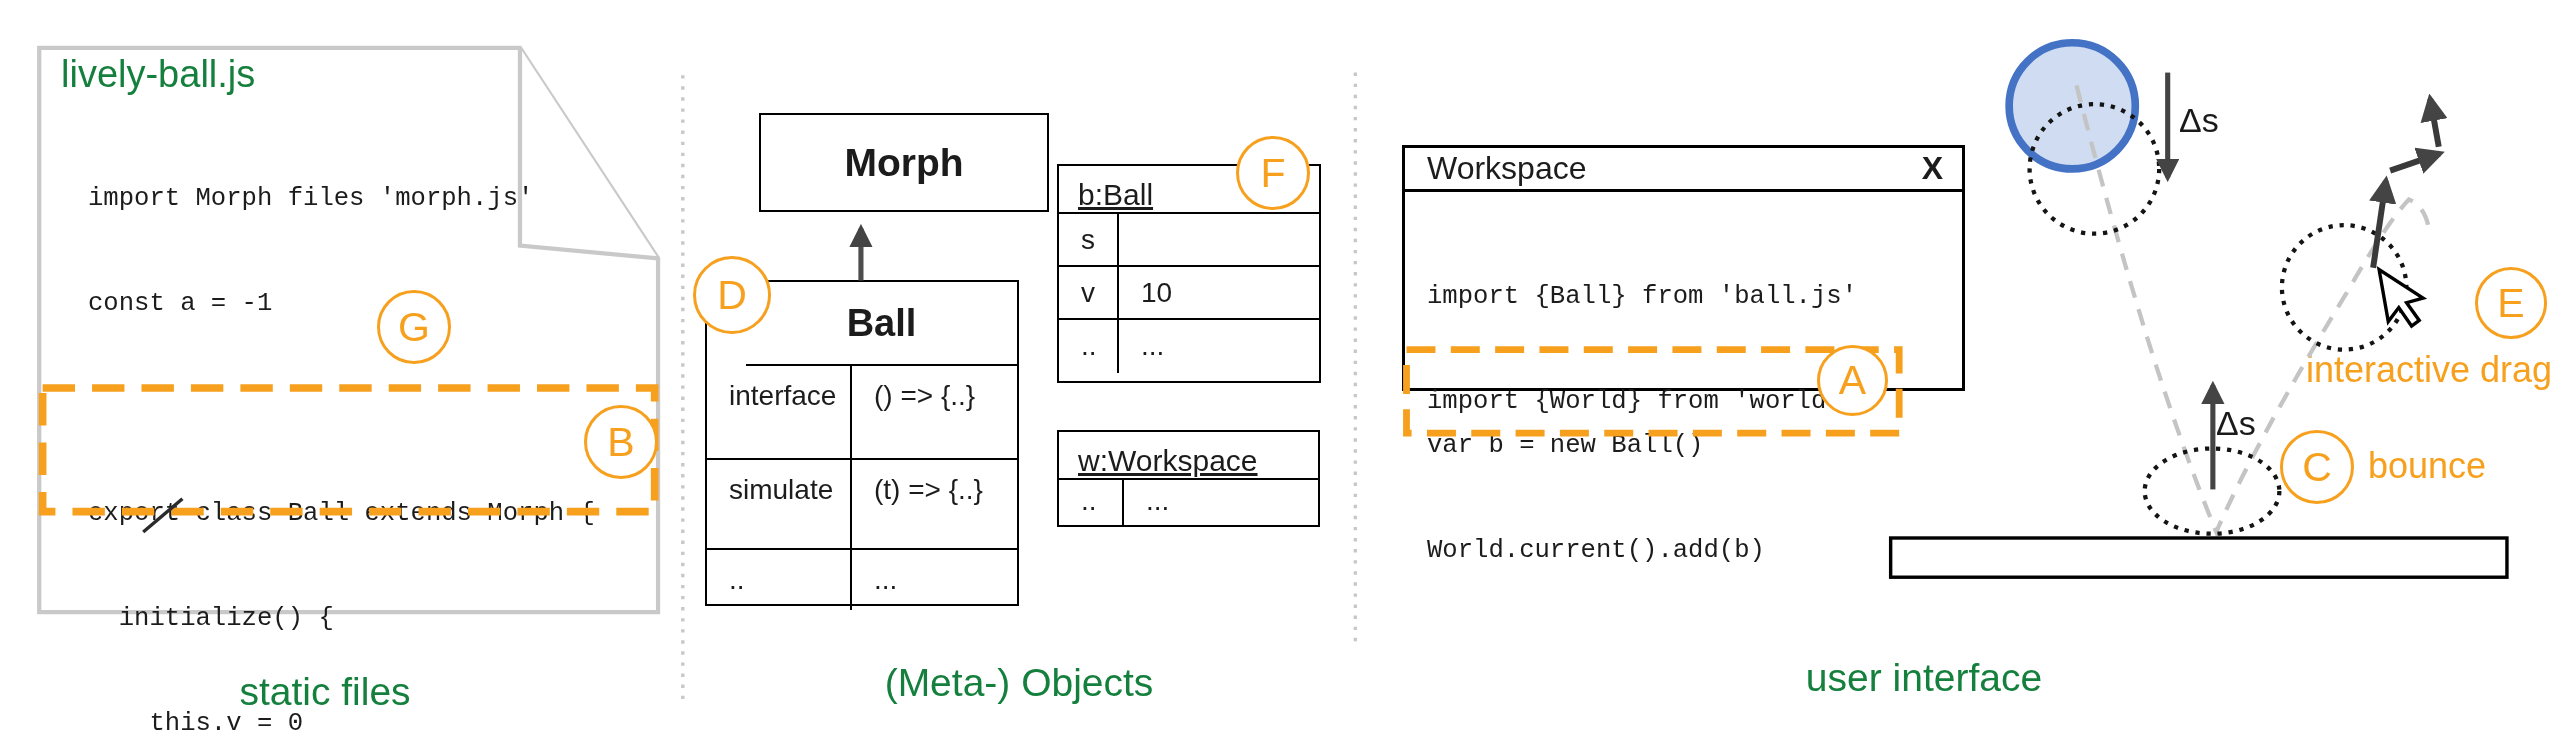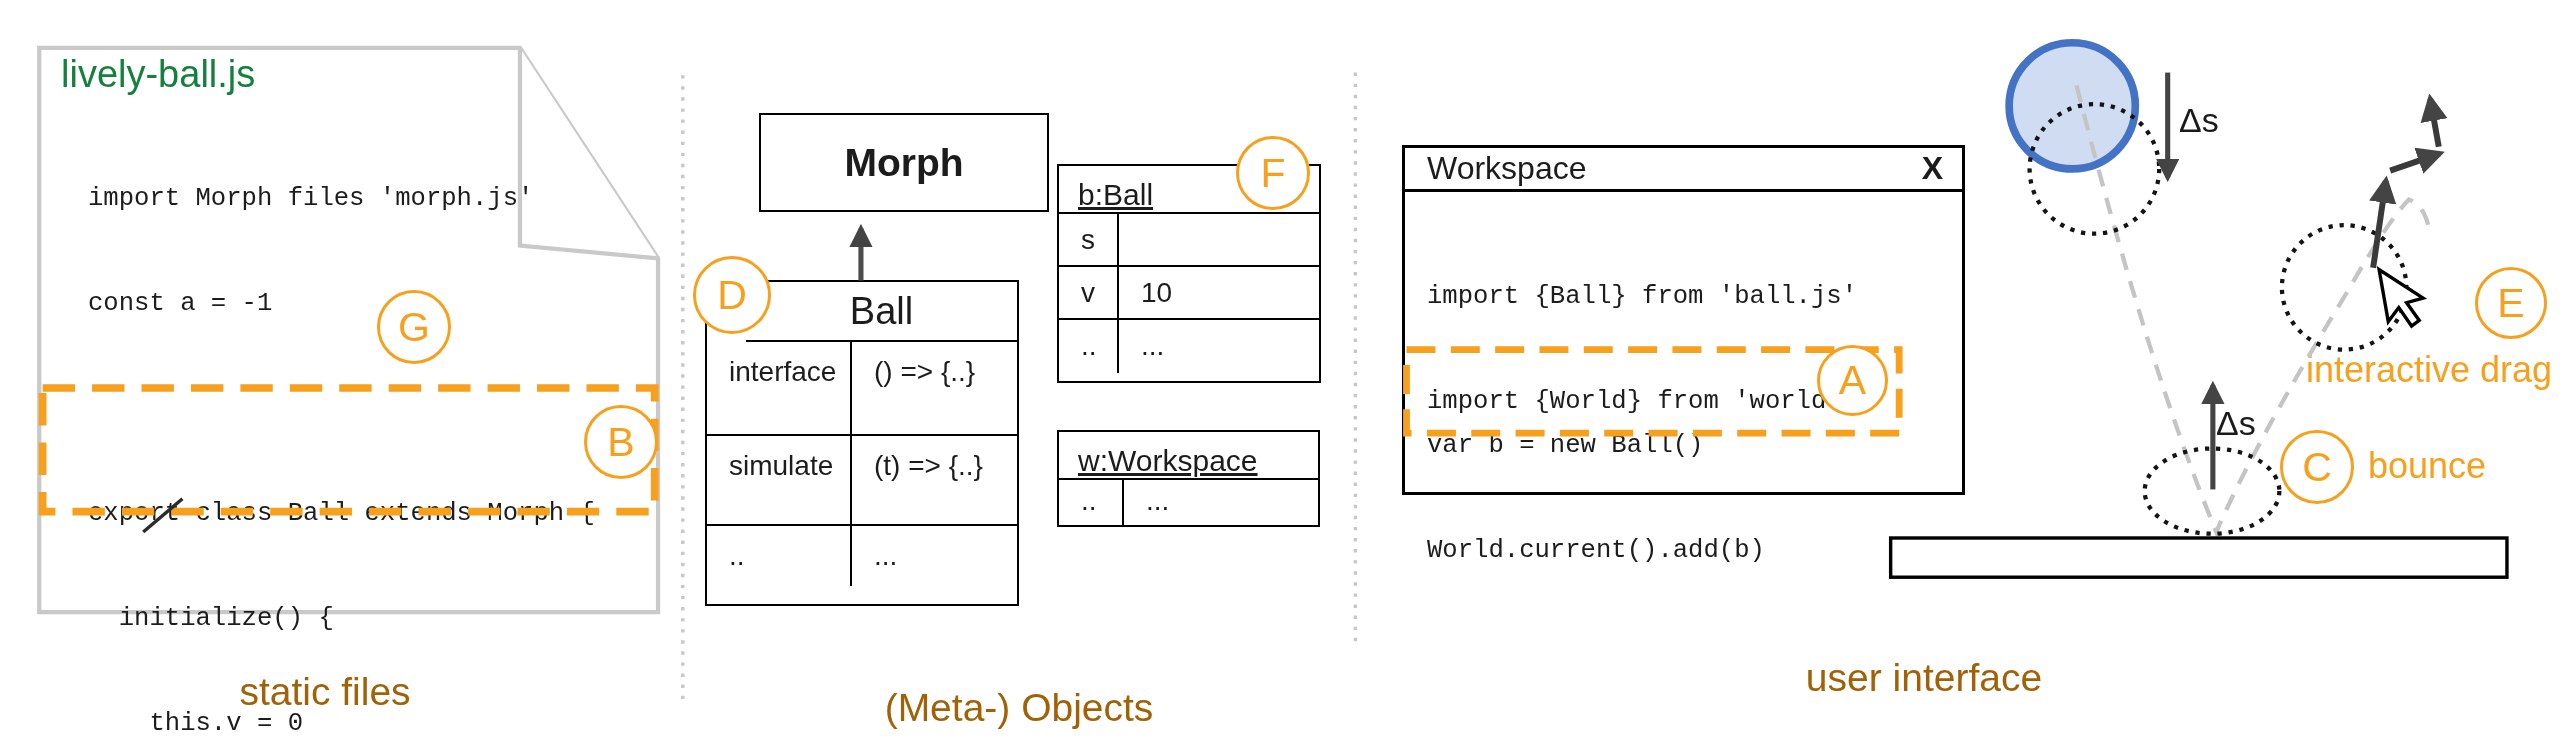--- a/index.html
+++ b/index.html
@@ -3,21 +3,21 @@
 <meta charset="utf-8">
 <style>
   html,body{margin:0;padding:0;background:#ffffff;}
   body{width:2576px;height:741px;position:relative;overflow:hidden;
        font-family:"Liberation Sans", sans-serif;color:#1c1c1c;}
   .abs{position:absolute;}
   .code{font-family:"Liberation Mono","DejaVu Sans Mono",monospace;
         font-size:25.6px;line-height:35px;white-space:pre;color:#1c1c1c;}
   .code-line{height:35px;}
   .file-title{font-size:38px;color:#15803d;}
-  .section-label{font-size:39px;color:#a16207;transform:translateX(-50%);white-space:nowrap;}
+  .section-label{font-size:39px;color:#15803d;transform:translateX(-50%);white-space:nowrap;}
   .badge{position:absolute;border:3.4px solid #F6A01E;border-radius:50%;background:#ffffff;
          color:#F6A01E;display:flex;align-items:center;justify-content:center;
          font-size:41px;z-index:60;}
   .black-box{position:absolute;border:2.6px solid #000;background:#fff;box-sizing:border-box;}
   .box-header{display:flex;align-items:center;justify-content:center;border-bottom:2.6px solid #000;box-sizing:border-box;margin-left:39px;}
   .uml-row{display:flex;border-bottom:2.6px solid #000;box-sizing:border-box;}
   .uml-row.last{border-bottom:none;}
   .uml-cell{box-sizing:border-box;font-size:28px;padding:13.6px 0 0 22px;}
   .uml-cell.key{border-right:2.6px solid #000;}
   .obj-header{font-size:30px;text-decoration:underline;padding:12px 0 0 19px;
@@ -58,21 +58,21 @@
   
 </div>
 
 <div class="section-label abs layer" style="left:325px;top:670px;">static files</div>
 
 <div class="black-box box-header" style="left:720px;top:113px;width:290px;height:99px;font-size:39px;font-weight:bold;border-bottom:2.6px solid #000;">
   <span>Morph</span>
 </div>
 
 <div class="black-box" style="left:705px;top:280px;width:314px;height:326px;">
-  <div class="box-header" style="height:60px;font-size:38px;font-weight:normal;">
+  <div class="box-header" style="height:84px;font-size:38px;font-weight:bold;">
     <span>Ball</span>
   </div>
   <div class="uml-row" style="height:94px;">
     <div class="uml-cell key" style="width:145px;">interface</div>
     <div class="uml-cell" style="flex:1;">() =&gt; {..}</div>
   </div>
   <div class="uml-row" style="height:90px;">
     <div class="uml-cell key" style="width:145px;">simulate</div>
     <div class="uml-cell" style="flex:1;">(t) =&gt; {..}</div>
   </div>
@@ -98,23 +98,23 @@
 </div>
 
 <div class="black-box" style="left:1057px;top:430px;width:263px;height:97px;">
   <div class="obj-header">w:Workspace</div>
   <div class="uml-row last" style="height:45px;">
     <div class="uml-cell key" style="width:65px;padding-top:5.1px;">..</div>
     <div class="uml-cell" style="flex:1;padding-top:5.1px;">...</div>
   </div>
 </div>
 
-<div class="section-label abs layer" style="left:1019px;top:661px;margin-top:25px;">(Meta-) Objects</div>
+<div class="section-label abs layer" style="left:1019px;top:661px;">(Meta-) Objects</div>
 
-<div class="window" style="left:1402px;top:145px;width:563px;height:350px;">
+<div class="window" style="left:1402px;top:145px;width:563px;height:246px;">
   <div class="titlebar" style="height:44px;">
     <span class="title">Workspace</span>
     <span class="close">X</span>
   </div>
   <div class="code abs" style="left:22px;top:61px;">
     <div class="code-line">import {Ball} from 'ball.js'</div>
     <div class="code-line">import {World} from 'world.js'</div>
   </div>
   <div class="code abs" style="left:22px;top:210px;">
     <div class="code-line">var b = new Ball()</div>

